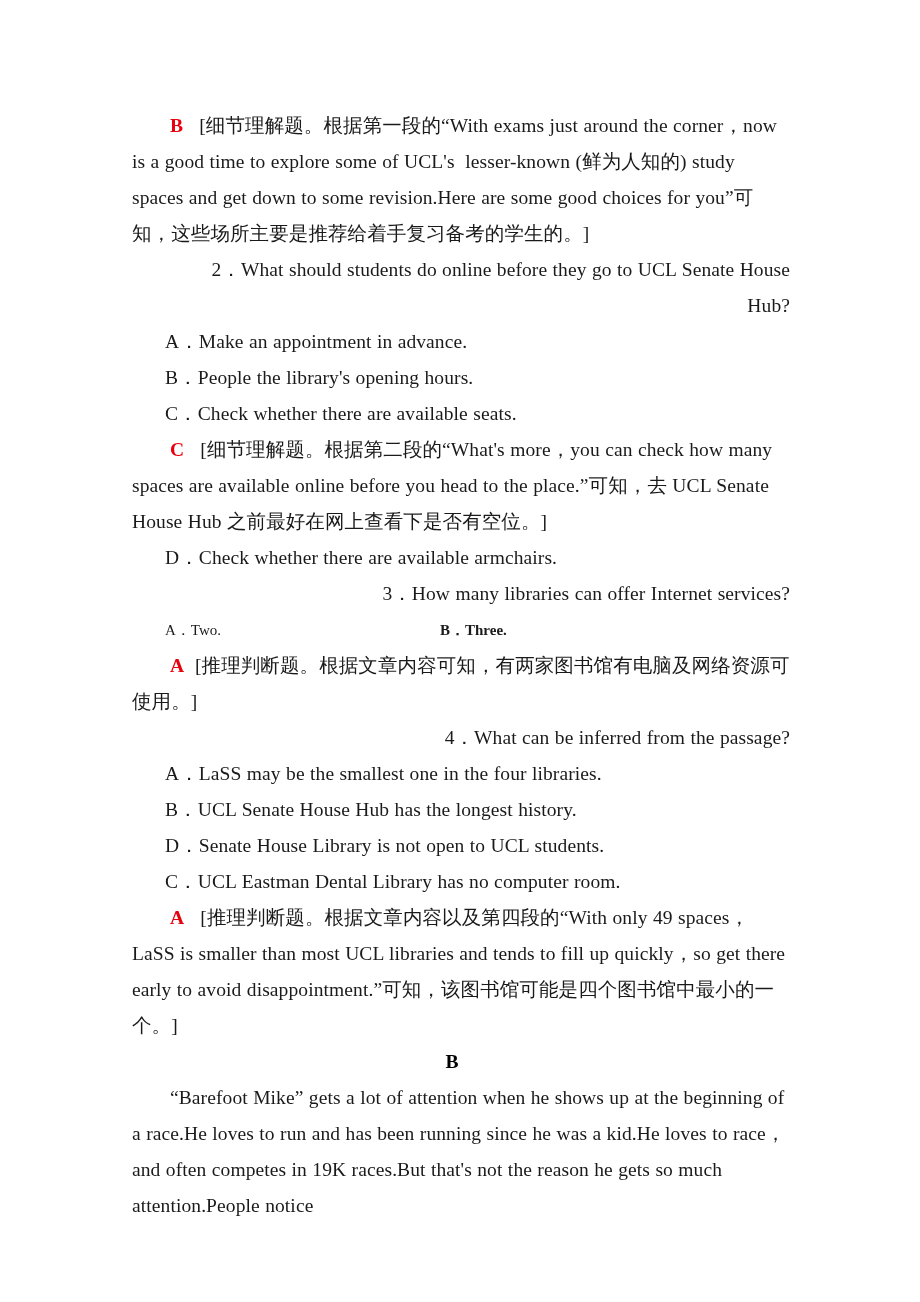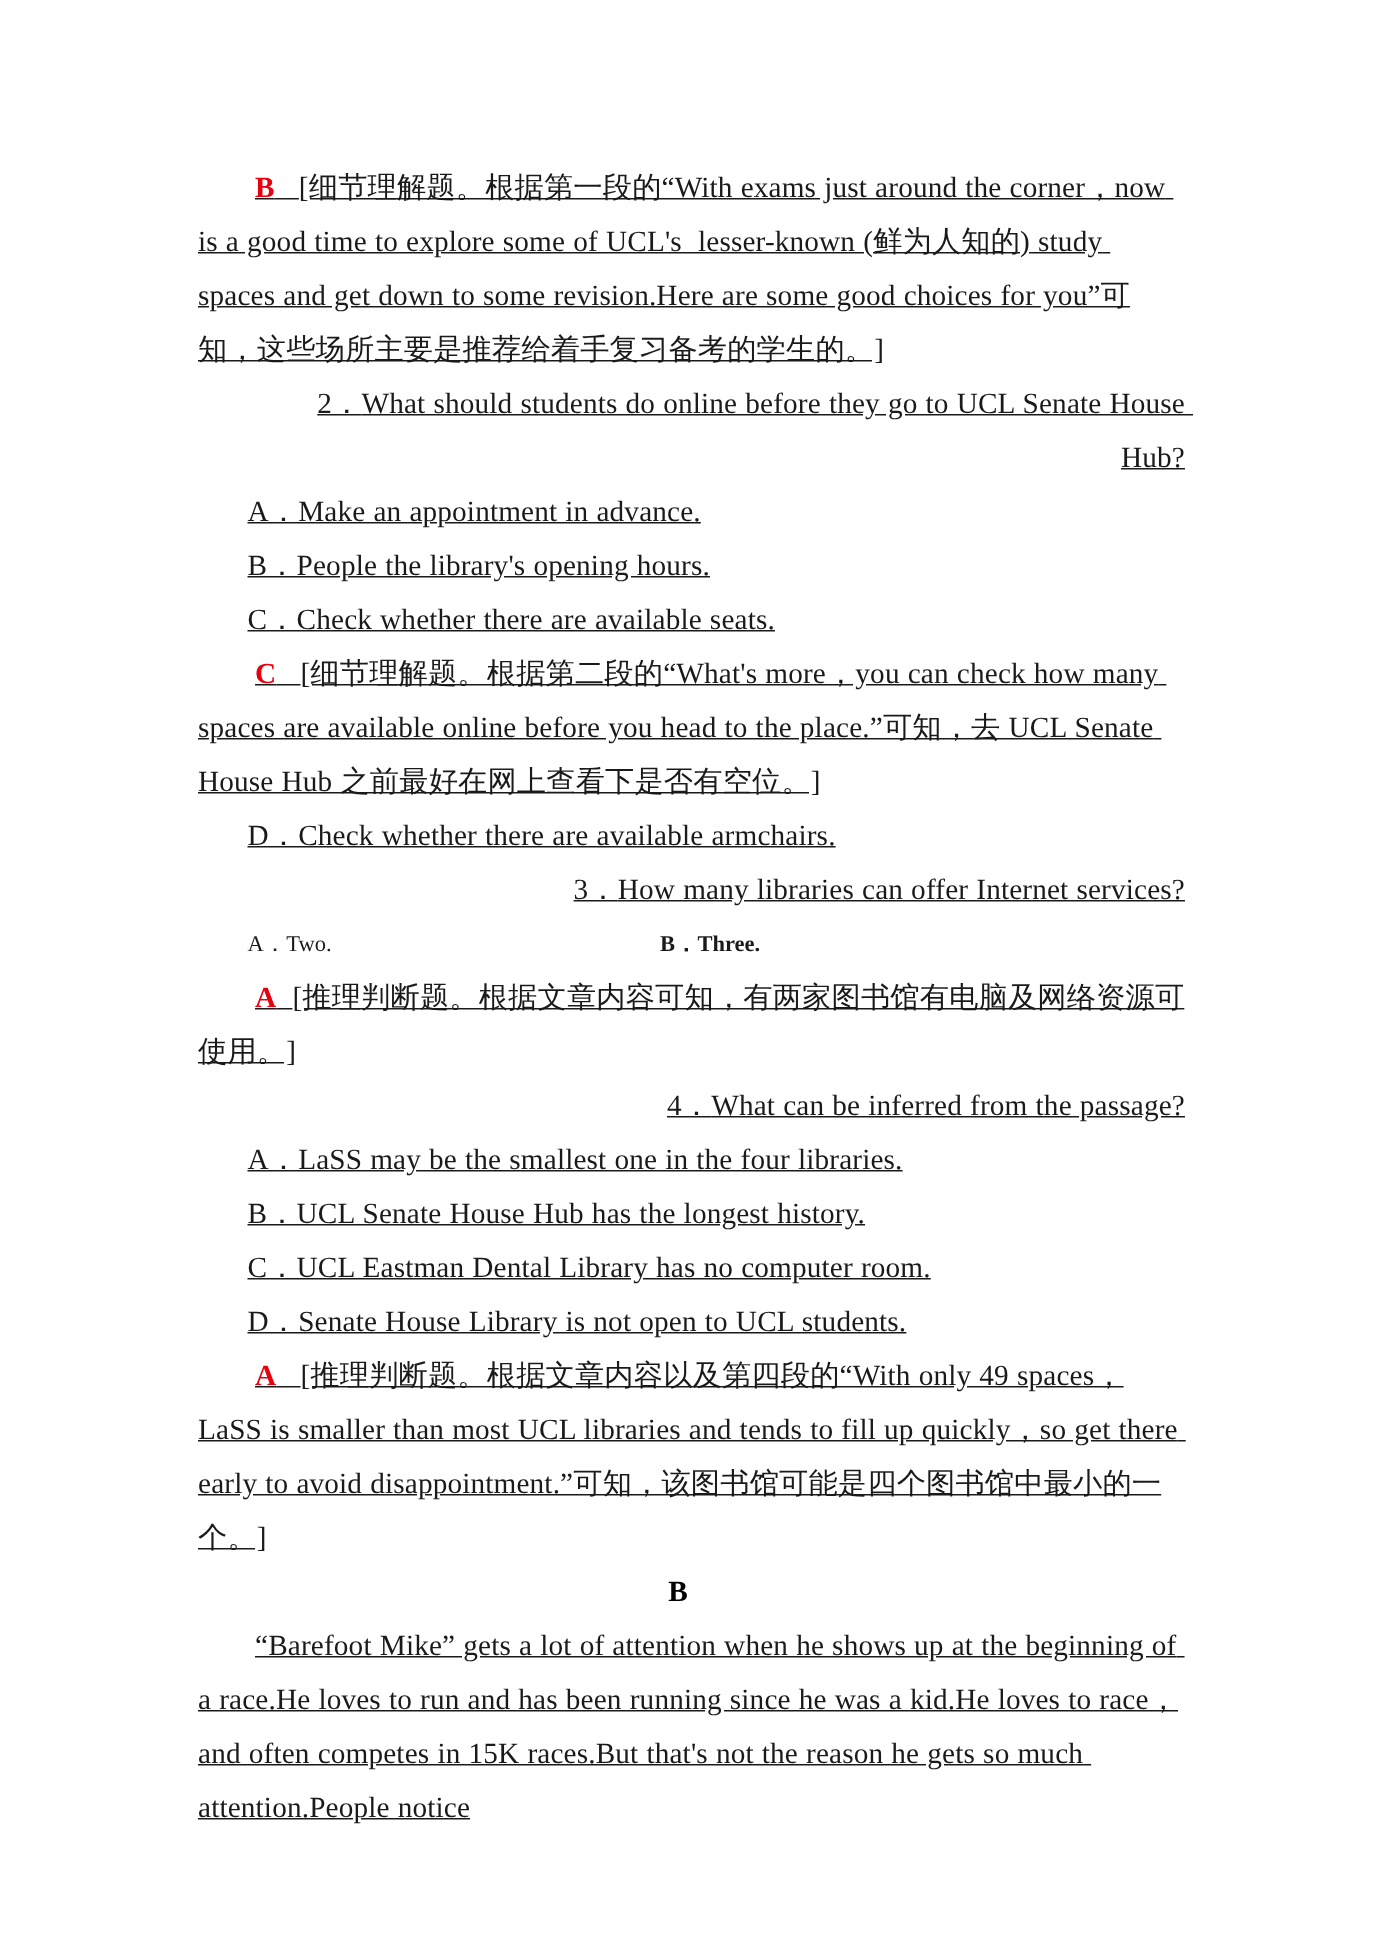--- a/index.html
+++ b/index.html
@@ -20,21 +20,20 @@
     height: 1302px;
     box-sizing: border-box;
     padding: 108px 130px 0 132px;
   }
   .line {
     font-size: 19.5px;
     line-height: 36px;
     letter-spacing: 0.1px;
     white-space: pre-wrap;
     word-spacing: 0.4px;
-    text-decoration: underline;
   }
   
   .indent {
     text-indent: 38px;
   }
   .ans-letter {
     color: #e8000d;
     font-weight: bold;
     font-size: 19.5px;
   }
@@ -86,22 +85,22 @@
   <div class="opt-row opt-line">
     <span class="opt-col">A．Two.</span>
     <span class="opt-col second">B．Three.</span>
   </div>
 
   <div class="line indent"><span class="ans-letter">A</span>&nbsp;&nbsp;<span>[推理判断题。根据文章内容可知，有两家图书馆有电脑及网络资源可使用。]</span></div>
 
   <div class="line q-line"><span>4．</span><span>What can be inferred from the passage?</span></div>
   <div class="line opt-line">A．LaSS may be the smallest one in the four libraries.</div>
   <div class="line opt-line">B．UCL Senate House Hub has the longest history.</div>
+  <div class="line opt-line">D．Senate House Library is not open to UCL students.</div>
   <div class="line opt-line">C．UCL Eastman Dental Library has no computer room.</div>
-  <div class="line opt-line">D．Senate House Library is not open to UCL students.</div>
 
   <div class="line indent"><span class="ans-letter">A</span>&nbsp;&nbsp;&nbsp;<span>[推理判断题。根据文章内容以及第四段的“With only 49 spaces，LaSS is smaller than most UCL libraries and tends to fill up quickly，so get there early to avoid disappointment.”可知，该图书馆可能是四个图书馆中最小的一个。]</span></div>
 
   <div class="section-heading">B</div>
 
-  <div class="line indent">“Barefoot Mike” gets a lot of attention when he shows up at the beginning of a race.He loves to run and has been running since he was a kid.He loves to race，and often competes in 15K races.But that's not the reason he gets so much attention.People notice</div>
+  <div class="line indent">“Barefoot Mike” gets a lot of attention when he shows up at the beginning of a race.He loves to run and has been running since he was a kid.He loves to race，and often competes in 19K races.But that's not the reason he gets so much attention.People notice</div>
 
 </div>
 
 </body></html>

